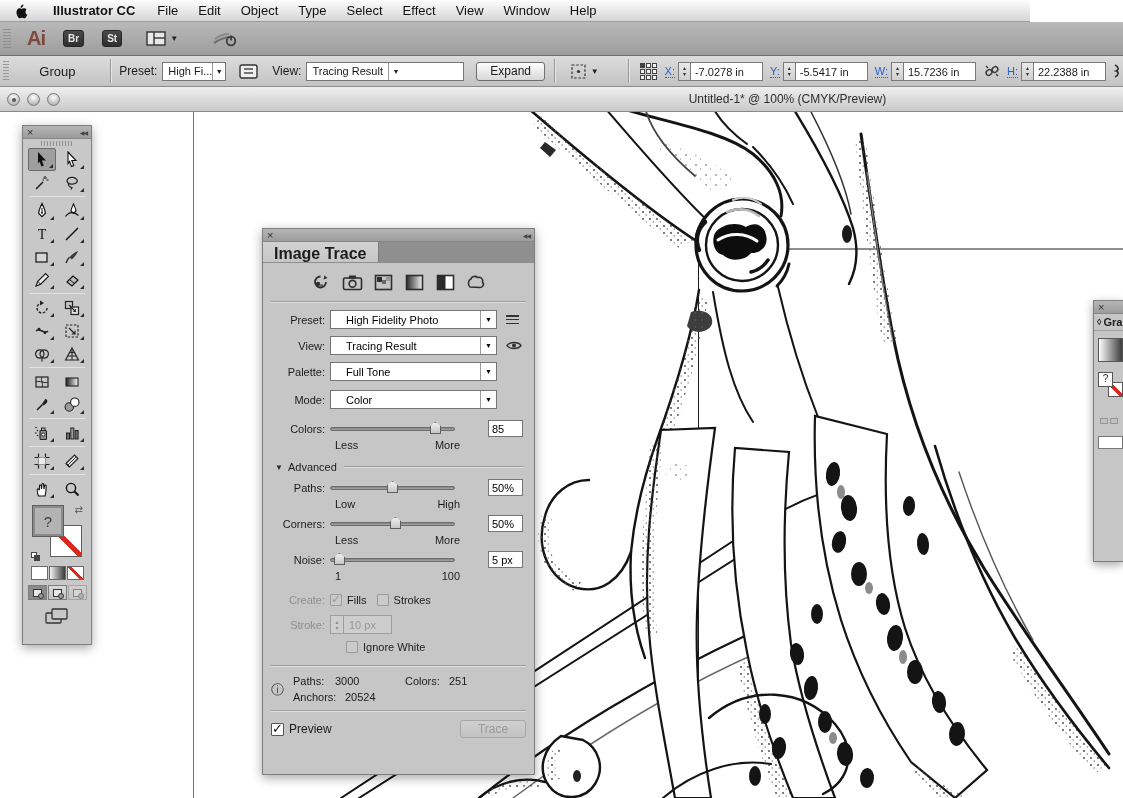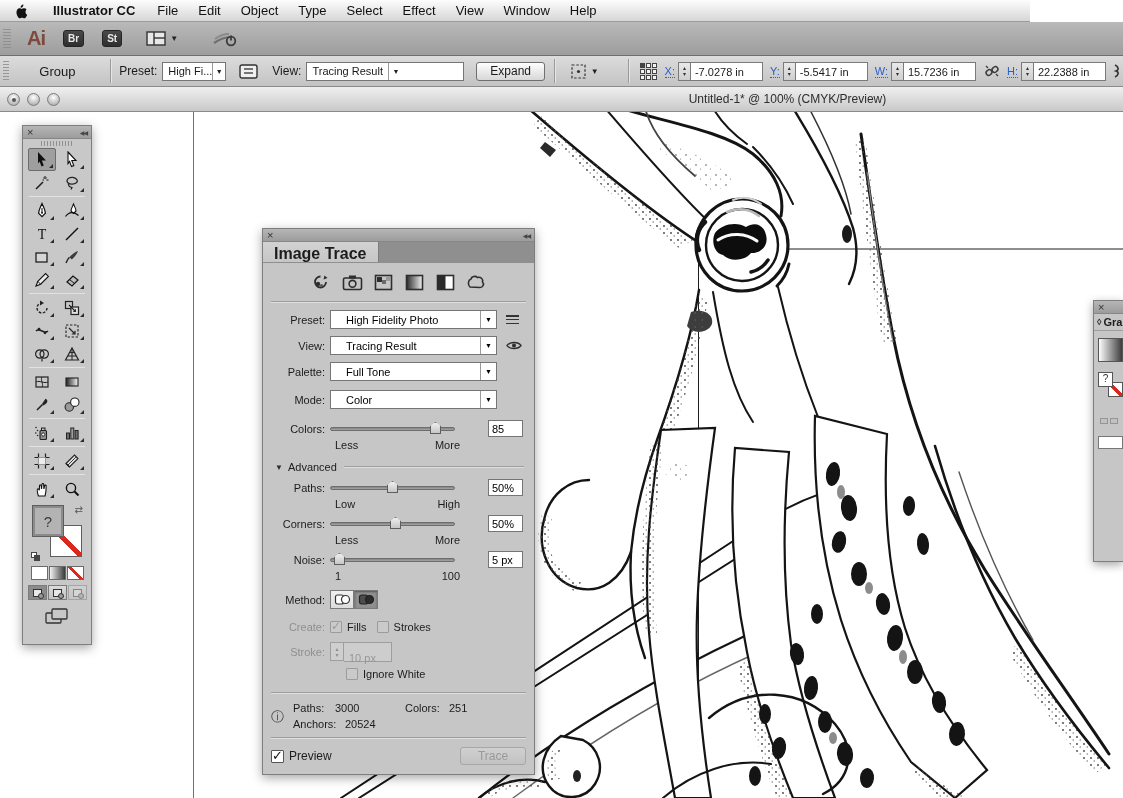--- a/index.html
+++ b/index.html
@@ -106,21 +106,21 @@
   .cb { width:12px; height:12px; background:#fff; border:1px solid #555; border-radius:1px; position:relative; flex:none; }
   .cb .ck { position:absolute; left:0px; top:-3px; font-size:12px; font-weight:bold; color:#111; }
   .cb.dis { background:#cacaca; border-color:#9b9b9b; }
   .cb.dis .ck { color:#9b9b9b; }
   .cblabel { font-size:11px; margin:0 10px 0 5px; color:#1c1c1c; }
   .methbtn { width:24px; height:19px; border:1px solid #7a7a7a; display:flex; align-items:center; justify-content:center; }
   .methbtn.off { background:linear-gradient(#f0f0f0,#dcdcdc); }
   .methbtn.on { background:#8f8f8f; box-shadow:inset 0 1px 2px rgba(0,0,0,.4); }
   .strokefield { display:flex; height:19px; opacity:1; }
   .strokefield .st { width:14px; border:1px solid #9e9e9e; background:#cfcfcf; display:flex; flex-direction:column; align-items:center; justify-content:center; font-size:6px; color:#8f8f8f; line-height:6px; }
-  .strokefield .sv { width:48px; border:1px solid #9e9e9e; border-left:none; background:#cdcdcd; font-size:11px; color:#979797; padding:9px 5px; }
+  .strokefield .sv { width:48px; border:1px solid #9e9e9e; border-left:none; background:#cdcdcd; font-size:11px; color:#979797; padding:3px 5px; }
   #info-block { display:flex; margin:6px 8px 0; }
   .infoicon { width:16px; font-size:13px; color:#444; margin:8px 6px 0 0; }
   .infogrid { font-size:11px; color:#1c1c1c; flex:1; }
   .inforow1 { display:flex; margin-top:2px; }
   .inforow2 { display:flex; margin-top:4px; }
   .iw { display:inline-block; }
   #trace-bottom { display:flex; align-items:center; margin:8px 8px 0; }
   .cb.big { width:13px; height:13px; }
   #trace-btn { margin-left:auto; width:66px; height:18px; background:linear-gradient(#d0d0d0,#c2c2c2); border:1px solid #a7a7a7; border-radius:3px; color:#9a9a9a; font-size:12px; display:flex; align-items:center; justify-content:center; }
 
@@ -816,35 +816,20 @@
         <div class="track"></div>
         <div class="thumb" style="left:4px"></div>
       </div>
     <div class="valbox">5 px</div>
   </div>
   <div class="minmax">
     <span>1</span>
       <span>100</span>
   </div>
 
-  <div class="trow" style="margin-top:8px">
-    <span class="tlabel">Method:</span>
-    <div class="methbtn off">
-        <svg width="17" height="13" viewBox="0 0 17 13">
-          <rect x="1.5" y="2" width="8" height="9" rx="2" fill="#fff" stroke="#333" stroke-width="1.2"></rect>
-          <circle cx="11.5" cy="6.5" r="4" fill="#fff" stroke="#333" stroke-width="1.2"></circle>
-        </svg>
-      </div>
-    <div class="methbtn on">
-        <svg width="17" height="13" viewBox="0 0 17 13">
-          <rect x="1.5" y="2" width="8" height="9" rx="2" fill="#4c4c4c" stroke="#222" stroke-width="1.2"></rect>
-          <circle cx="11.5" cy="6.5" r="4" fill="#2b2b2b" stroke="#222" stroke-width="1.2"></circle>
-        </svg>
-      </div>
-  </div>
 
   <div class="trow" style="margin-top:8px">
     <span class="tlabel dim">Create:</span>
     <span class="cb dis">
         <span class="ck">✓</span>
       </span>
     <span class="cblabel dimtxt">Fills</span>
     <span class="cb dis"></span>
     <span class="cblabel dimtxt">Strokes</span>
   </div>

